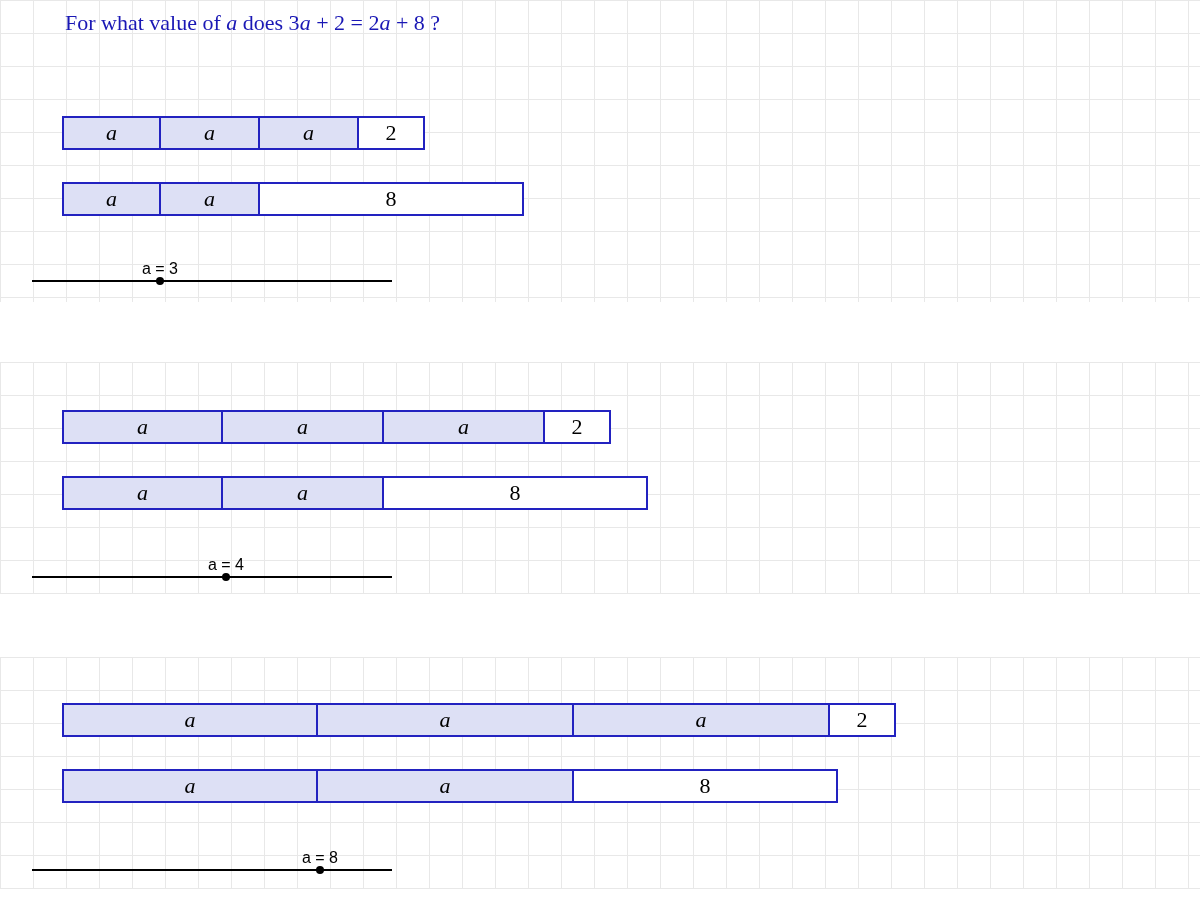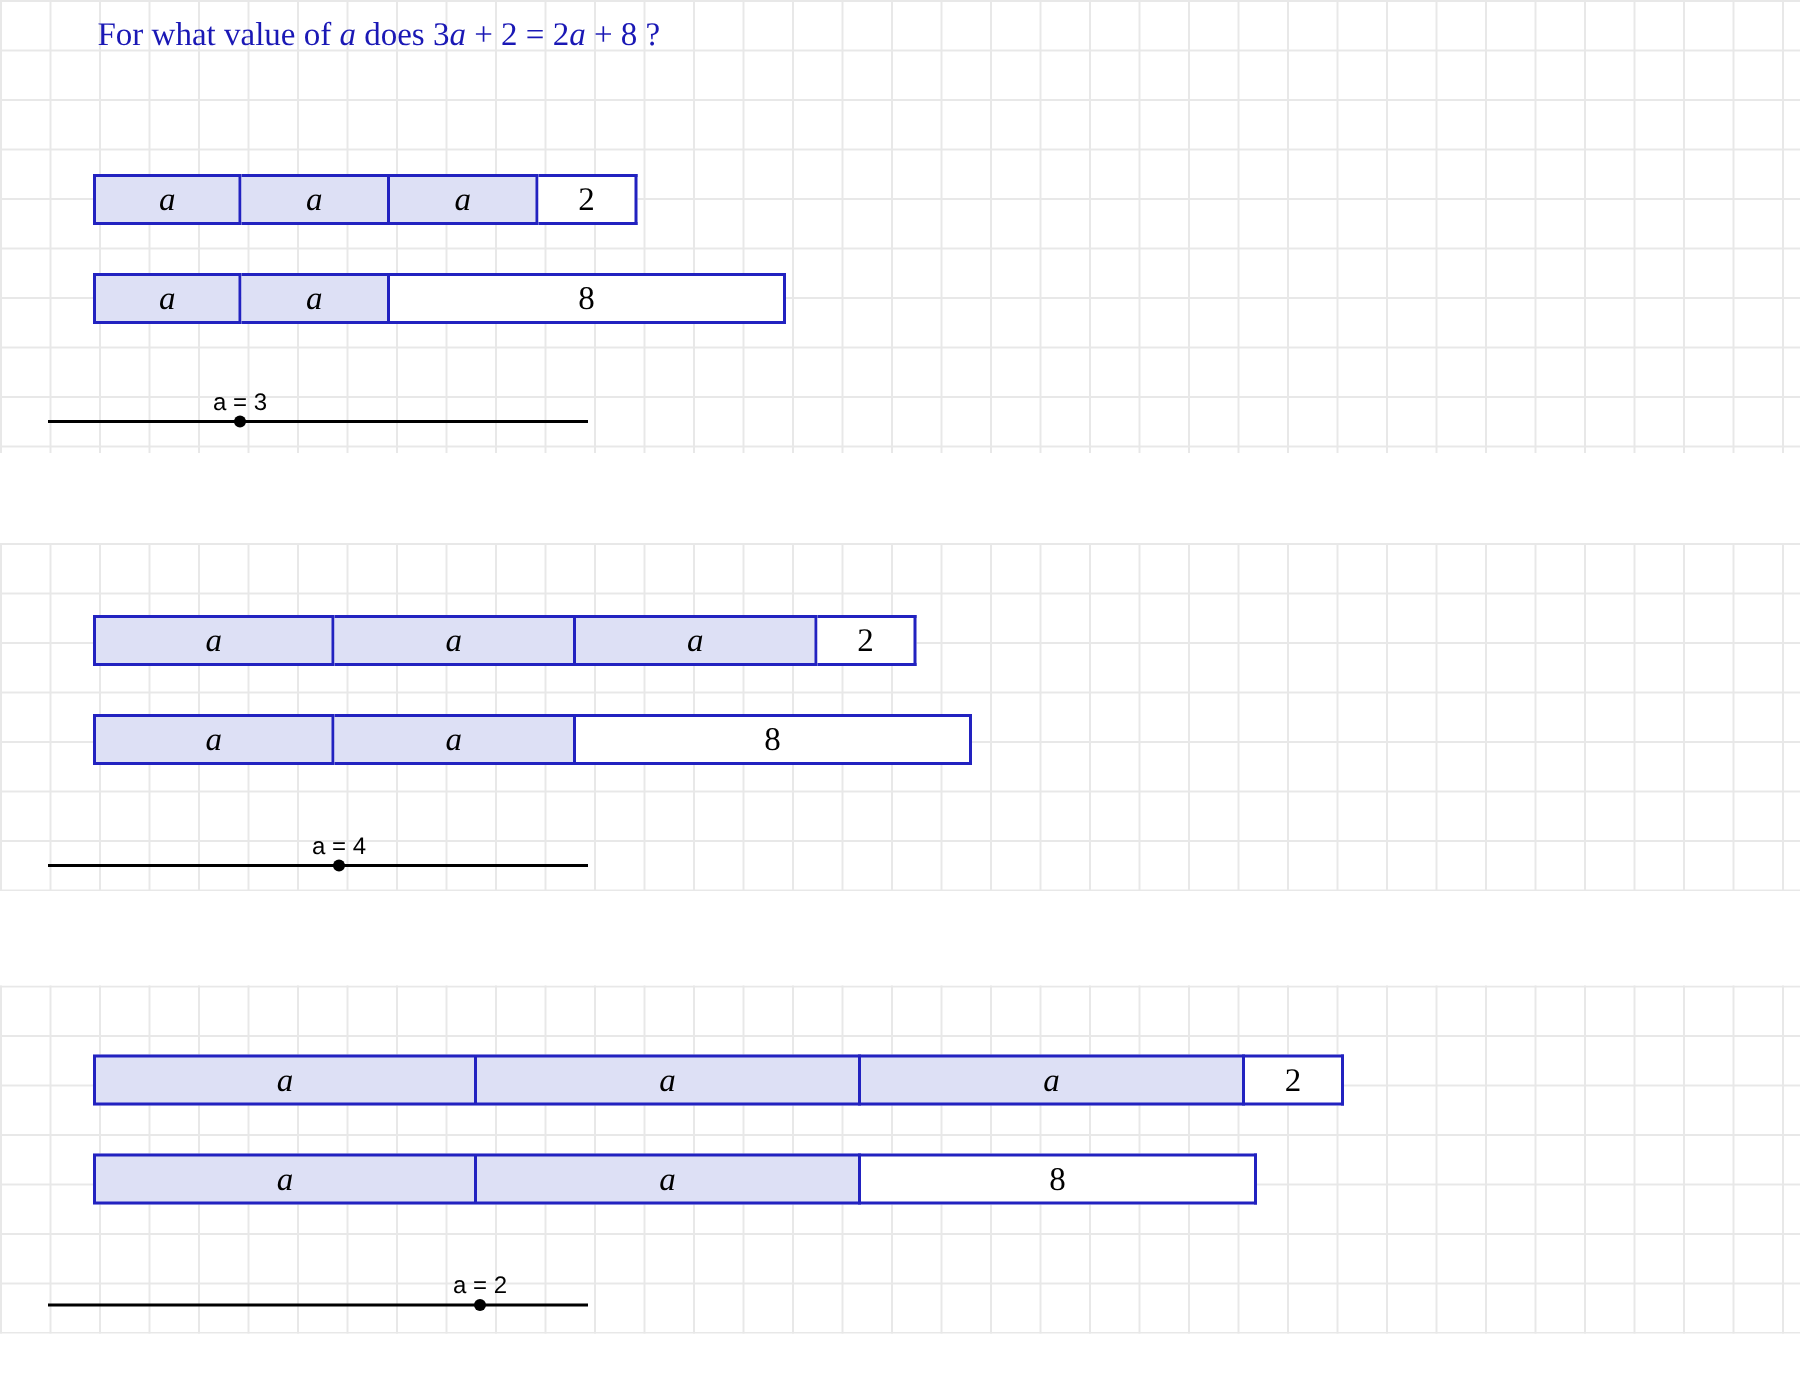--- a/index.html
+++ b/index.html
@@ -127,15 +127,15 @@
       <div class="seg num" style="width: 66px;">2</div>
     </div>
     <div class="bar-row" style="top: 769px; left: 62px;">
       <div class="seg a" style="width: 256px;">a</div>
       <div class="seg a" style="width: 256px;">a</div>
       <div class="seg num" style="width: 264px;">8</div>
     </div>
     <div class="slider-wrap" style="top: 869px; left: 0px; width: 500px; height: 10px;">
       <div class="slider-line" style="left: 32px; width: 360px;"></div>
       <div class="slider-dot" style="left: 320px;"></div>
-      <div class="slider-label" style="left: 320px;">a = 2</div>
+      <div class="slider-label" style="left: 320px;">a = 8</div>
     </div>
   </div>
 
 </body></html>

